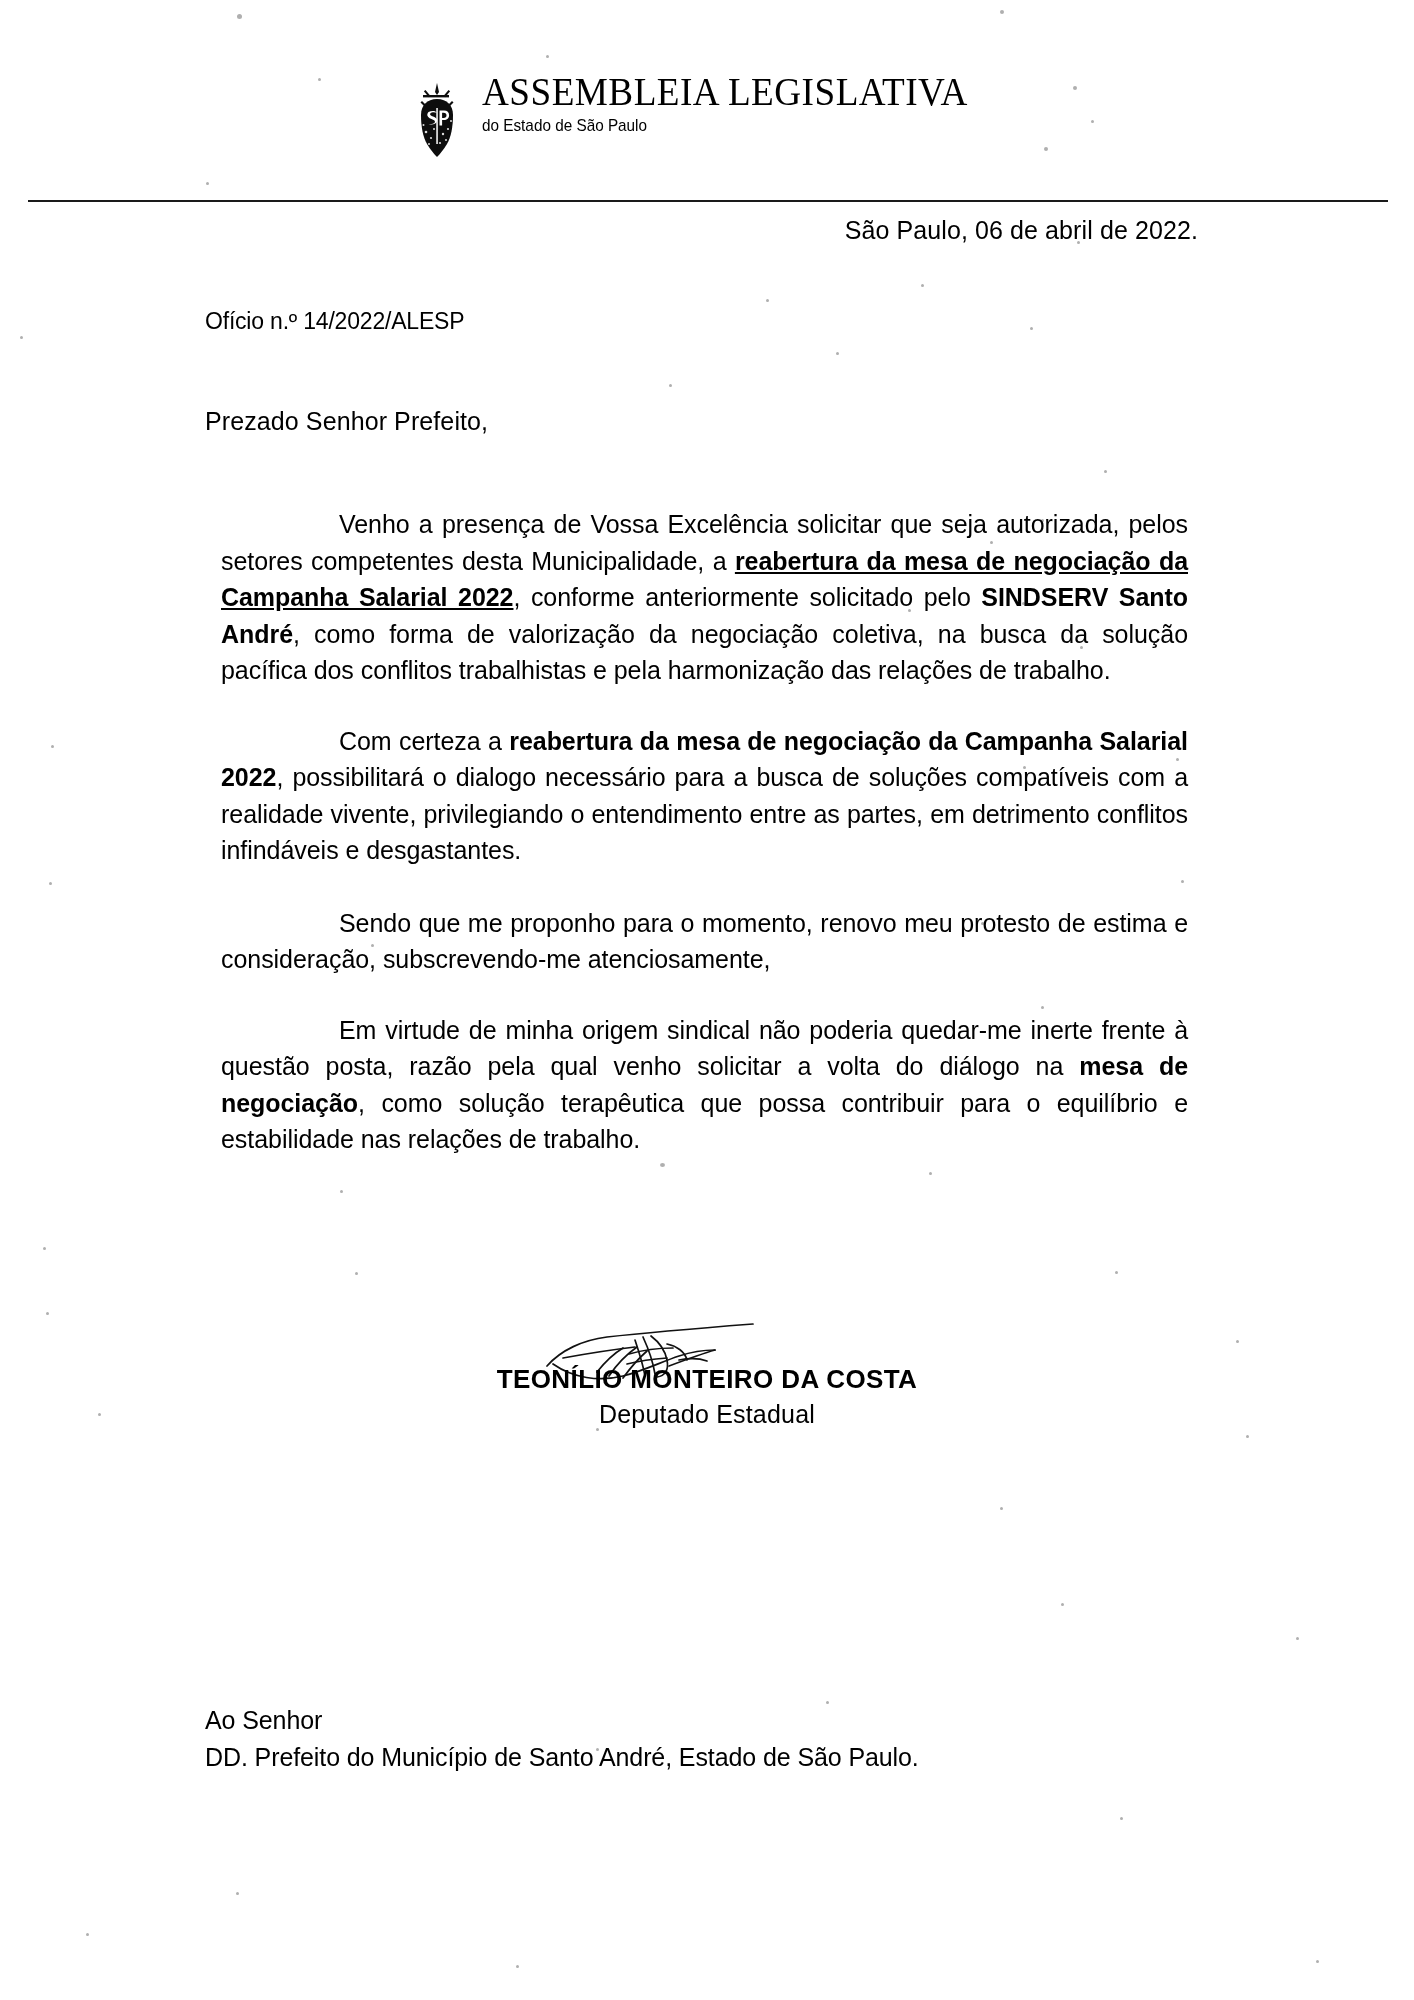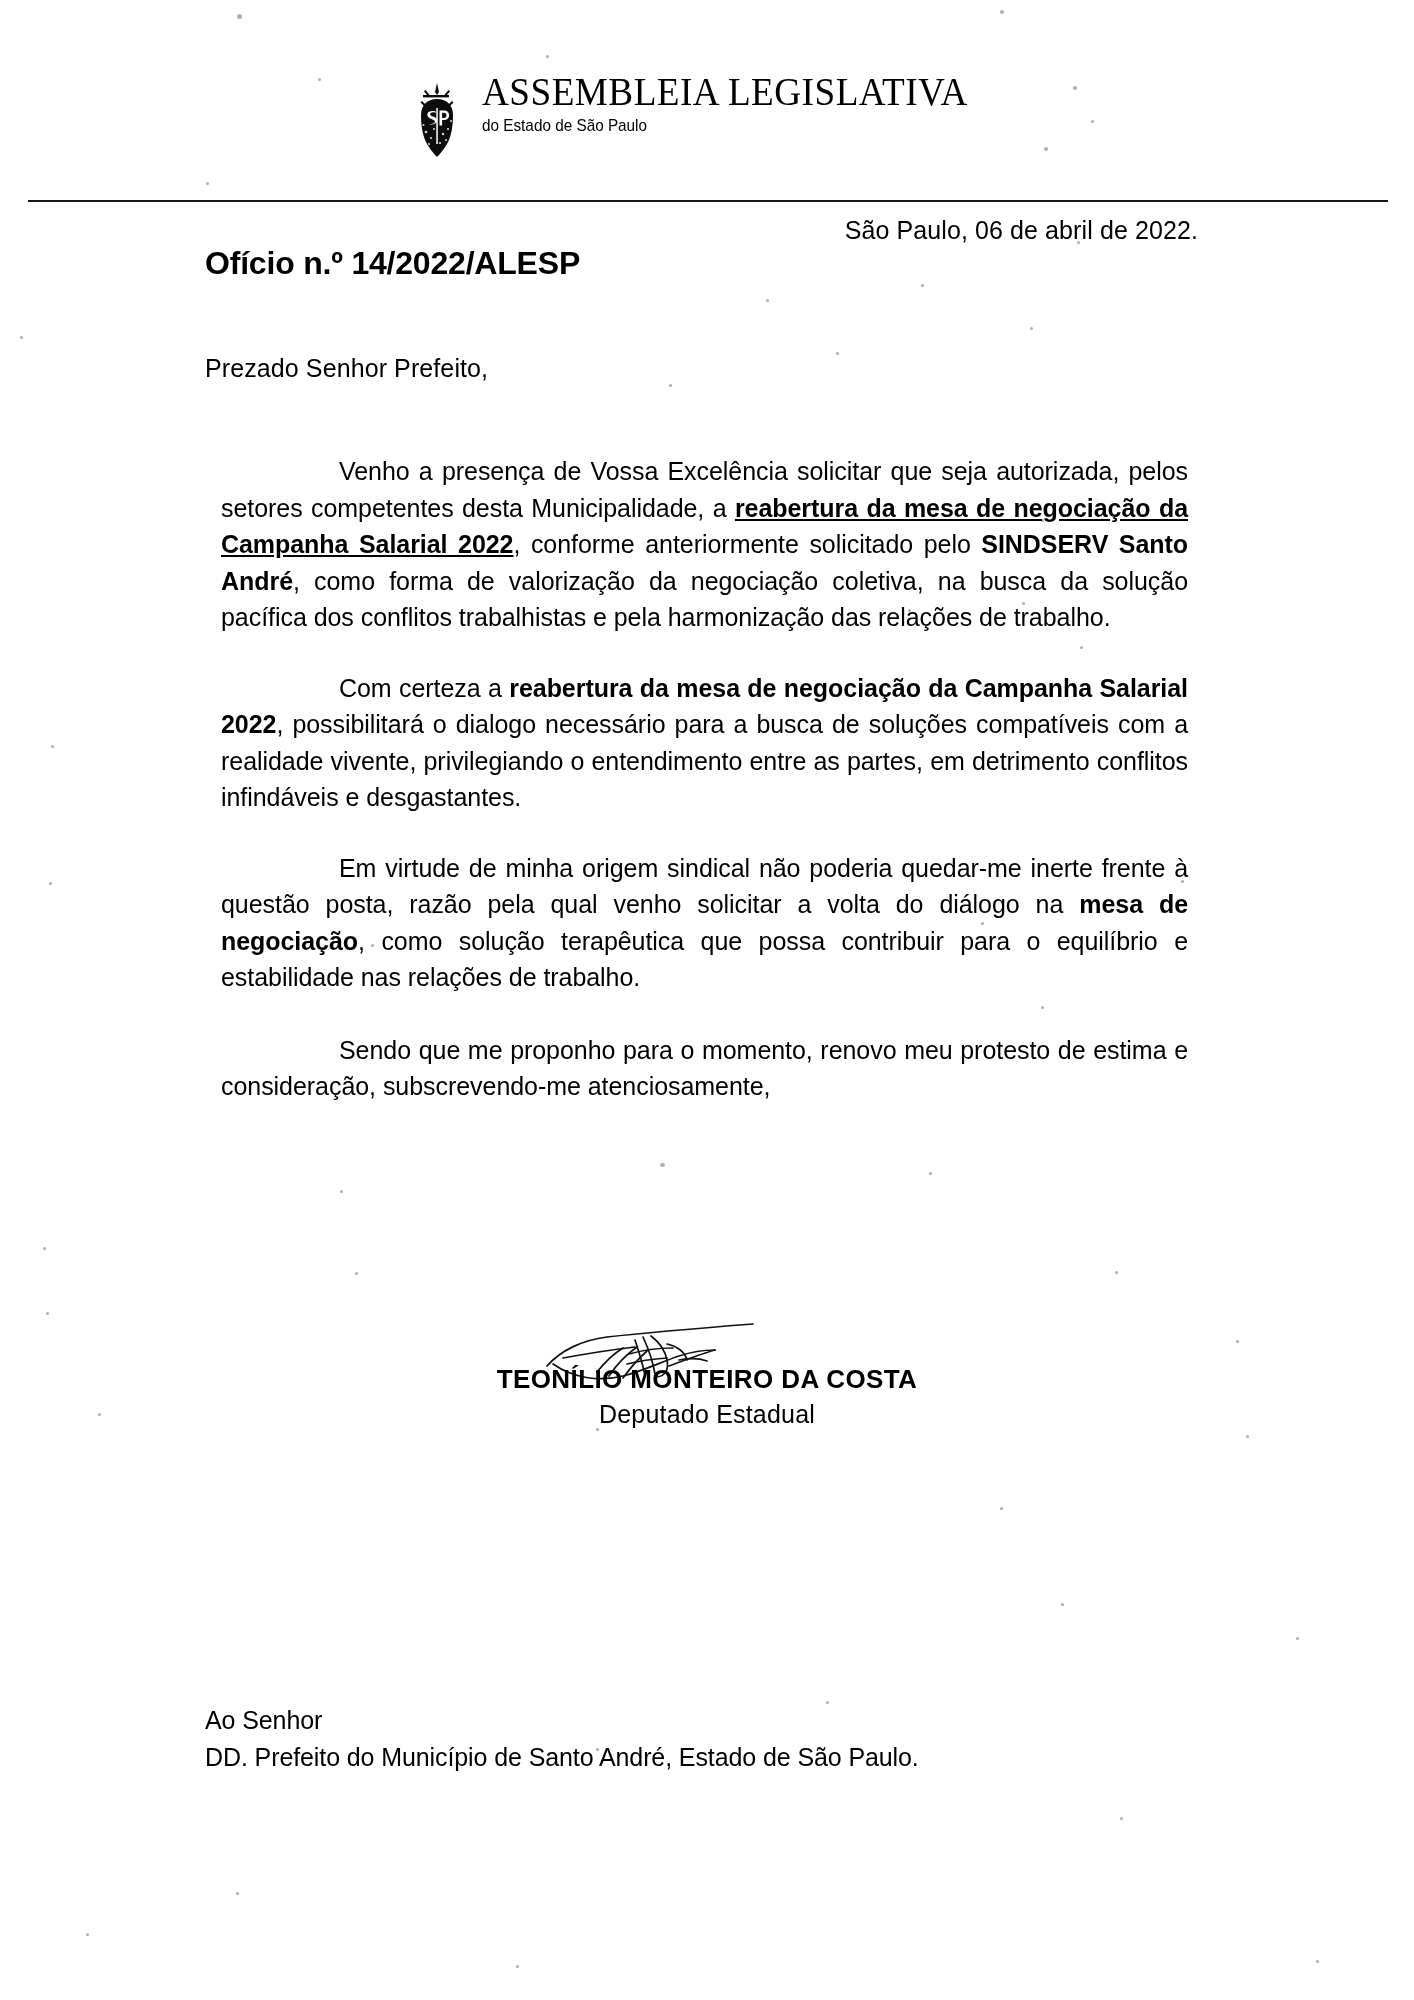--- a/index.html
+++ b/index.html
@@ -93,22 +93,23 @@
   }
   .date-line {
     text-align: right;
     font-size: 25px;
     margin-top: 10px;
     letter-spacing: 0.1px;
     white-space: nowrap;
     padding-right: 6px;
   }
   .ref-line {
-    font-size: 32px;
-    font-weight: bold;
+    font-size: 23px;
+    font-weight: normal;
+    margin-top: 63px;
     letter-spacing: -0.2px;
   }
   .greet-line {
     font-size: 25px;
     margin-top: 72px;
     letter-spacing: 0.1px;
   }
   p.body-par {
     font-size: 25px;
     line-height: 36.5px;
@@ -297,23 +298,23 @@
     <div class="date-line">São Paulo, 06 de abril de 2022.</div>
 
     <div class="ref-line">Ofício n.º 14/2022/ALESP</div>
 
     <div class="greet-line">Prezado Senhor Prefeito,</div>
 
     <p class="body-par p1"><span>Venho a presença de Vossa Excelência solicitar que seja autorizada, pelos setores competentes desta Municipalidade, a </span><span class="bu">reabertura da mesa de negociação da Campanha Salarial 2022</span><span>, conforme anteriormente solicitado pelo </span><span class="b">SINDSERV Santo André</span><span>, como forma de valorização da negociação coletiva, na busca da solução pacífica dos conflitos trabalhistas e pela harmonização das relações de trabalho.</span></p>
 
     <p class="body-par p2"><span>Com certeza a </span><span class="b">reabertura da mesa de negociação da Campanha Salarial 2022</span><span>, possibilitará o dialogo necessário para a busca de soluções compatíveis com a realidade vivente, privilegiando o entendimento entre as partes, em detrimento conflitos infindáveis e desgastantes.</span></p>
 
+    <p class="body-par p4"><span>Sendo que me proponho para o momento, renovo meu protesto de estima e consideração, subscrevendo-me atenciosamente,</span></p>
+
     <p class="body-par p3"><span>Em virtude de minha origem sindical não poderia quedar-me inerte frente à questão posta, razão pela qual venho solicitar a volta do diálogo na </span><span class="b">mesa de negociação</span><span>, como solução terapêutica que possa contribuir para o equilíbrio e estabilidade nas relações de trabalho.</span></p>
-
-    <p class="body-par p4"><span>Sendo que me proponho para o momento, renovo meu protesto de estima e consideração, subscrevendo-me atenciosamente,</span></p>
 
   </div>
 
   <div class="sig-block">
     <div class="sig-wrap">
       <svg class="sig-scribble" viewBox="0 0 300 72" aria-hidden="true">
         <g fill="none" stroke="#111111" stroke-width="1.7" stroke-linecap="round" stroke-linejoin="round">
           <path d="M8 46 C22 30 44 20 68 17 C104 13 150 9 214 4"></path>
           <path d="M14 44 C34 58 60 62 84 56 C104 51 122 42 140 36 C152 32 162 30 176 30"></path>
           <path d="M176 30 C162 34 146 40 130 46"></path>

